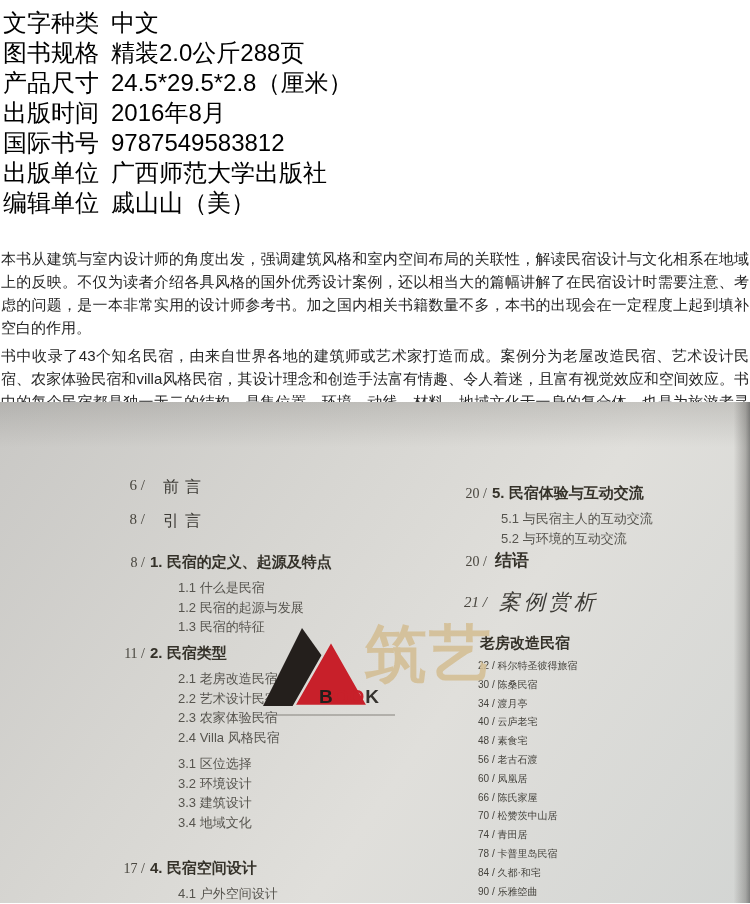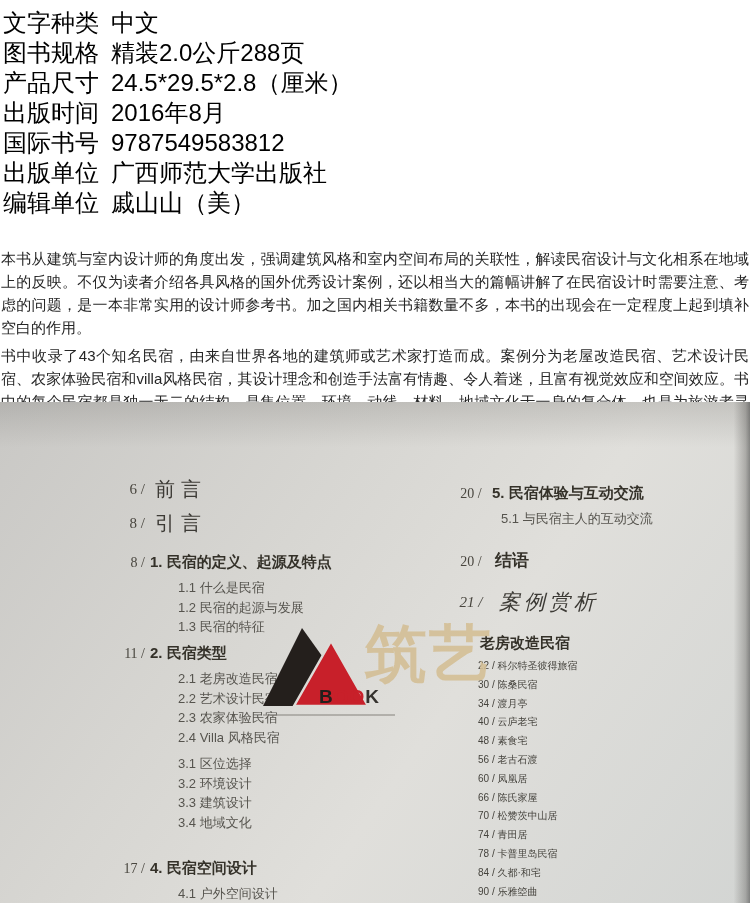--- a/index.html
+++ b/index.html
@@ -20,28 +20,28 @@
   .photo{position:relative;height:501px;overflow:hidden;
     background:
       linear-gradient(to right, rgba(0,0,0,0) 97.8%, rgba(60,58,55,0.30) 99.4%, rgba(25,25,25,0.45) 100%),
       linear-gradient(to bottom, rgba(105,103,99,0.22) 0%, rgba(105,103,99,0) 9%),
       linear-gradient(125deg,#c9c8c5 0%,#d7d6d2 35%,#e0dfdb 60%,#d3d5d3 100%);
   }
   .abs{position:absolute;}
 
   .part-row{white-space:nowrap;}
   .part-row .toc-num{display:inline-block;width:40px;text-align:right;font-family:"Liberation Serif","DejaVu Serif",serif;font-size:15px;color:#49463f;}
-  .part-title{font-family:"Liberation Serif","DejaVu Serif",serif;font-size:20px;letter-spacing:6px;color:#3c3a35;margin-left:10px;vertical-align:-2px;}
+  .part-title{font-family:"Liberation Serif","DejaVu Serif",serif;font-size:16px;letter-spacing:6px;color:#3c3a35;margin-left:18px;vertical-align:-2px;}
 
   .sec-head{white-space:nowrap;}
   .sec-head .toc-num{display:inline-block;width:40px;text-align:right;font-family:"Liberation Serif","DejaVu Serif",serif;font-size:14px;color:#49463f;}
   .sec-title{font-weight:bold;font-size:15px;color:#343129;margin-left:5px;}
   .sub-list{margin:6px 0 0 73px;padding:0;list-style:none;font-size:13px;line-height:19.5px;color:#56544e;}
 
-  .r-num{display:inline-block;width:32px;text-align:center;font-family:"Liberation Serif","DejaVu Serif",serif;font-size:14px;color:#49463f;}
+  .r-num{display:inline-block;width:32px;text-align:right;font-family:"Liberation Serif","DejaVu Serif",serif;font-size:14px;color:#49463f;}
   .concl-title{font-weight:bold;font-size:17px;color:#343129;margin-left:8px;}
   .cases-part-title{font-family:"Liberation Serif","DejaVu Serif",serif;font-size:21px;letter-spacing:4px;color:#3c3a35;margin-left:12px;vertical-align:-2px;}
   .case-group-title{font-weight:bold;font-size:15px;color:#343129;}
   .case-list{margin:0;padding:0;list-style:none;font-size:10px;line-height:18.8px;color:#45433d;}
 
   .brand-cn{font-family:"Liberation Serif","DejaVu Serif",serif;font-weight:bold;font-size:62px;letter-spacing:2px;color:#d4bf96;opacity:.9;line-height:1;}
 </style>
 </head>
 <body>
 
@@ -116,20 +116,21 @@
         </ul>
     </div>
 
     <div class="abs" style="top:82px;left:455px;">
       <div class="sec-head">
         <span class="r-num">20 /</span><span class="sec-title">5. 民宿体验与互动交流</span>
       </div>
       <ul class="sub-list" style="margin-left:46px;">
 
       <li>5.1 与民宿主人的互动交流</li>
+          <li>5.2 与环境的互动交流</li>
         </ul>
     </div>
 
     <div class="abs" style="top:147px;left:455px;">
       <span class="r-num">20 /</span><span class="concl-title">结语</span>
     </div>
 
     <div class="abs" style="top:186px;left:455px;font-style:italic;">
       <span class="r-num" style="font-size:15px;">21 /</span><span class="cases-part-title">案例赏析</span>
     </div>

